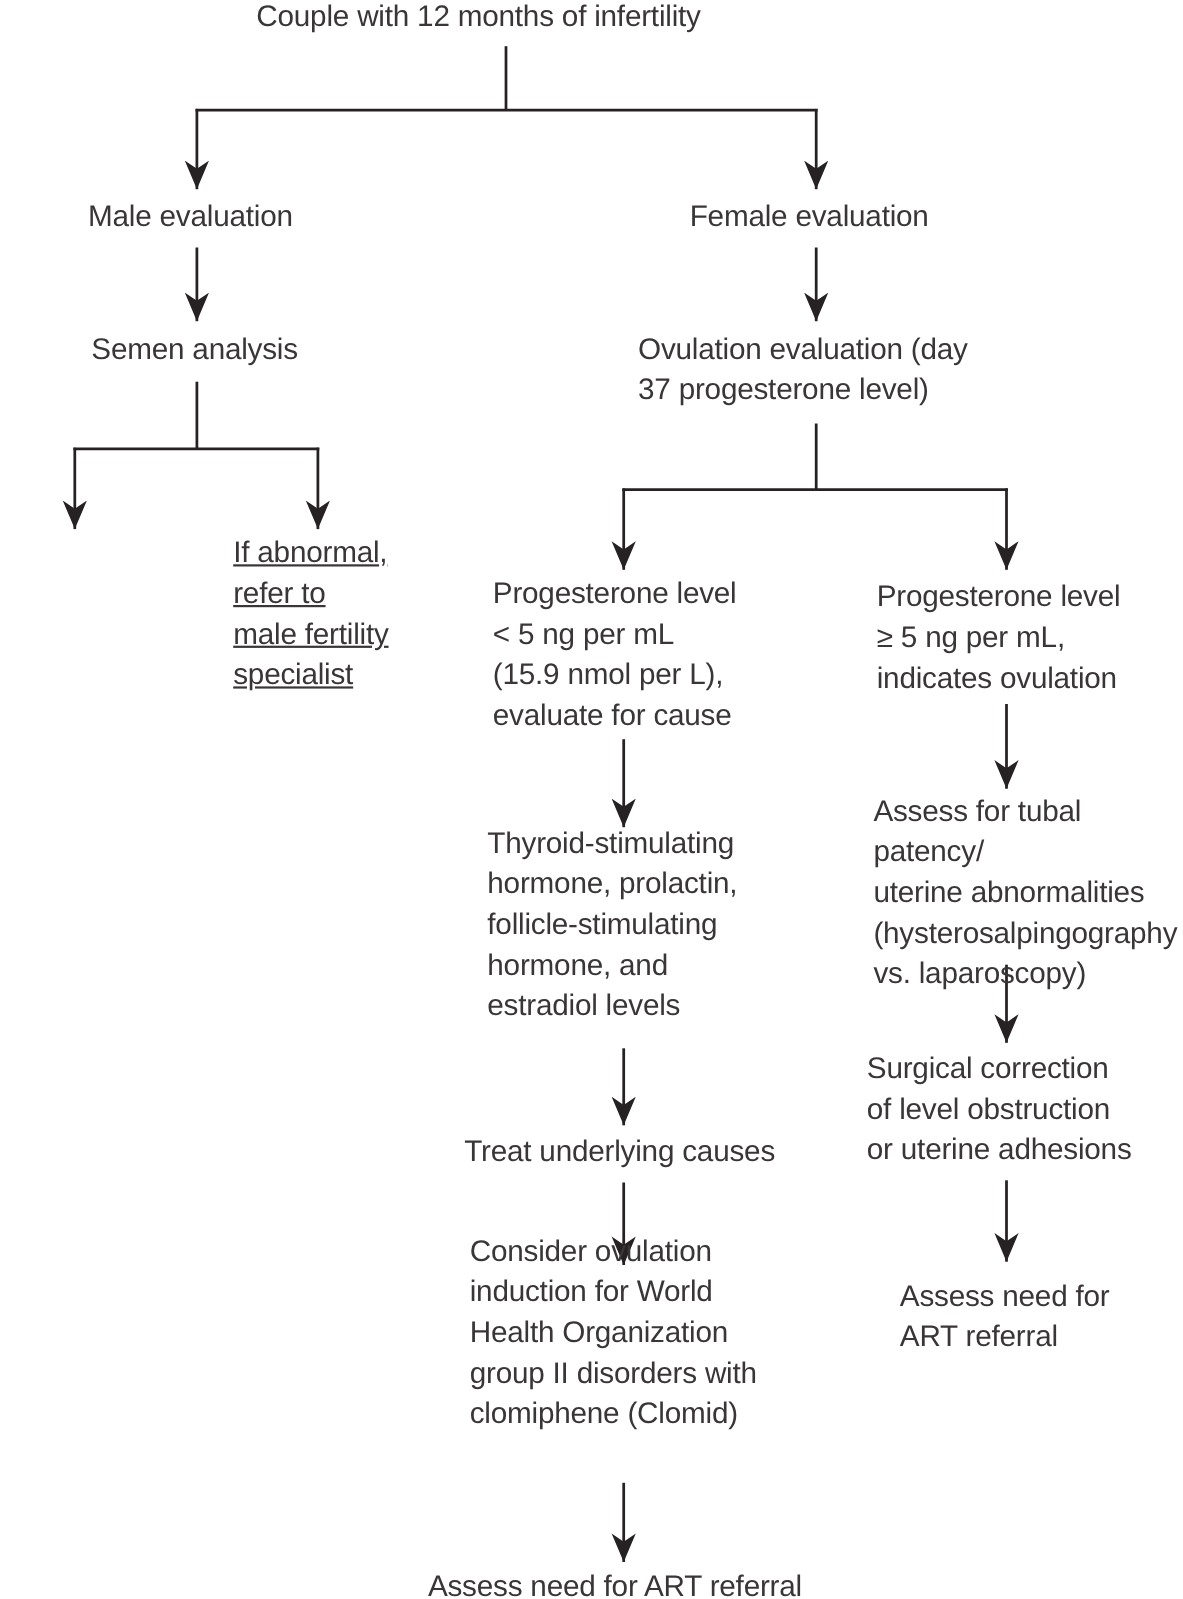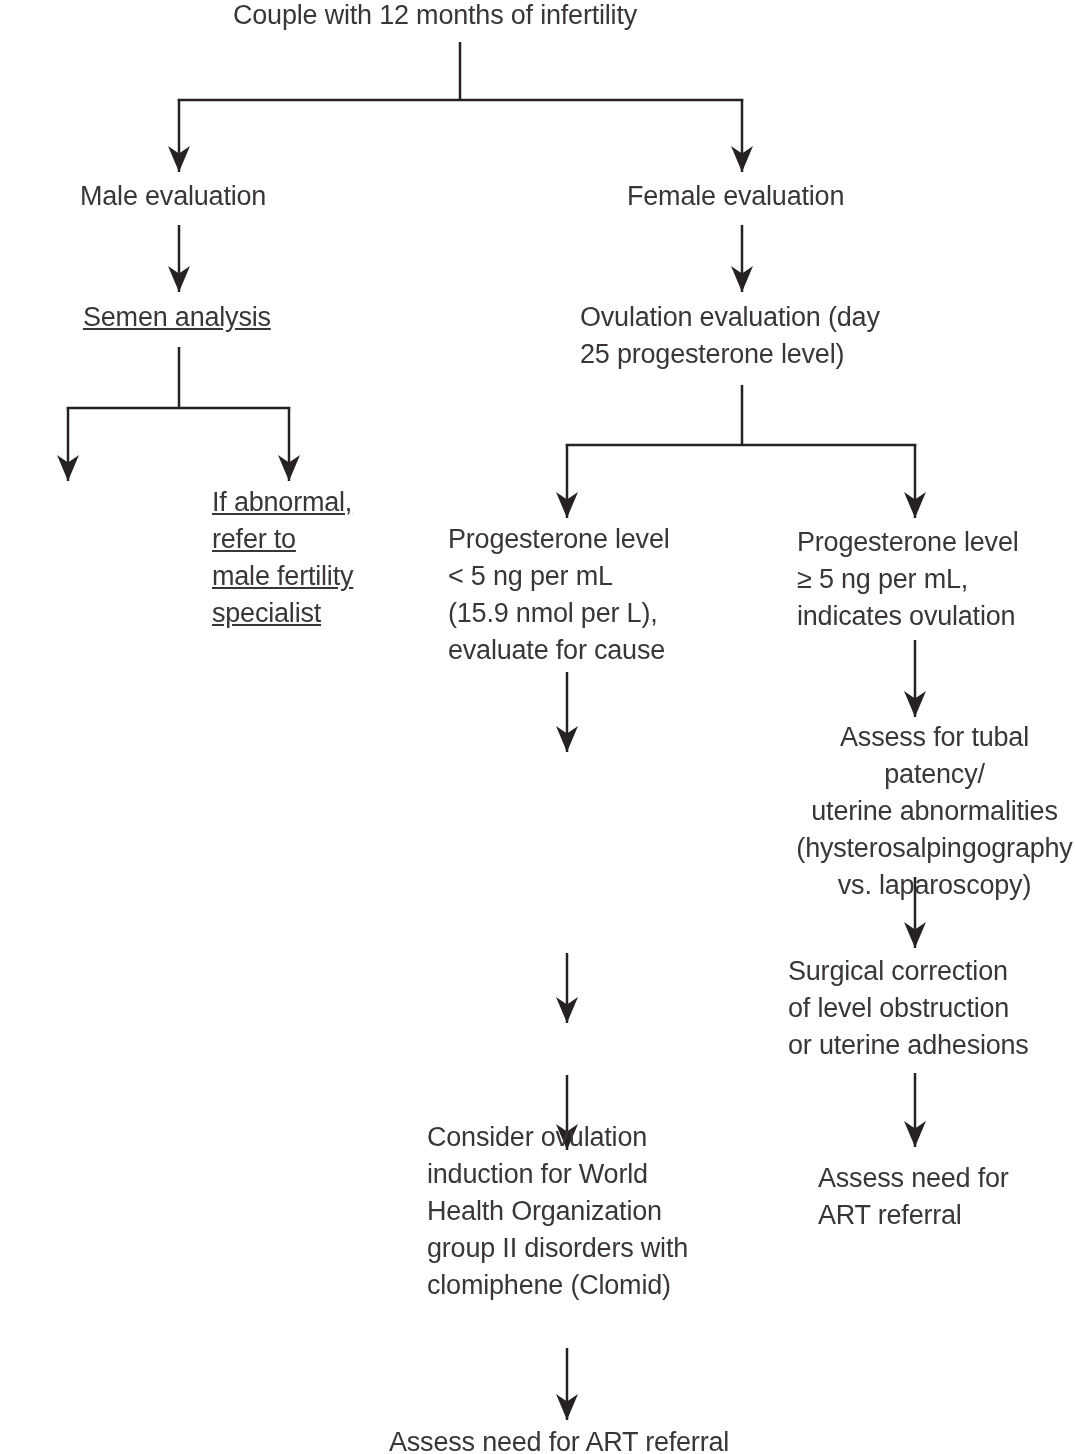--- a/index.html
+++ b/index.html
@@ -69,38 +69,44 @@
     <line x1="567" y1="953" x2="567" y2="1023" marker-end="url(#arrowhead)"></line>
     <line x1="567" y1="1075" x2="567" y2="1150" marker-end="url(#arrowhead)"></line>
     <line x1="915" y1="877" x2="915" y2="948" marker-end="url(#arrowhead)"></line>
     <line x1="915" y1="1073" x2="915" y2="1147" marker-end="url(#arrowhead)"></line>
     <line x1="567" y1="1348" x2="567" y2="1420" marker-end="url(#arrowhead)"></line>
   </svg>
 
   <div class="node" style="left:233px; top:-3px;">Couple with 12 months of infertility</div>
   <div class="node" style="left:80px;  top:178px;">Male evaluation</div>
   <div class="node" style="left:627px; top:178px;">Female evaluation</div>
-  <div class="node" style="left:83px;  top:299px;text-decoration:underline;">Semen analysis</div>
+  <div class="node" style="left:83px;  top:299px;">Semen analysis</div>
   <div class="node" style="left:580px; top:299px;">Ovulation evaluation (day
-25 progesterone level)</div>
+37 progesterone level)</div>
   <div class="node" style="left:212px; top:484px;text-decoration:underline;">If abnormal,
 refer to
 male fertility
 specialist</div>
   <div class="node" style="left:448px; top:521px;">Progesterone level
 &lt; 5 ng per mL
 (15.9 nmol per L),
 evaluate for cause</div>
   <div class="node" style="left:797px; top:524px;">Progesterone level
 ≥ 5 ng per mL,
 indicates ovulation</div>
-  <div class="node" style="left:794px; top:719px;text-align:center;">Assess for tubal patency/
+  <div class="node" style="left:443px; top:748px;">Thyroid-stimulating
+hormone, prolactin,
+follicle-stimulating
+hormone, and
+estradiol levels</div>
+  <div class="node" style="left:794px; top:719px;">Assess for tubal patency/
 uterine abnormalities
 (hysterosalpingography
 vs. laparoscopy)</div>
+  <div class="node" style="left:422px; top:1028px;">Treat underlying causes</div>
   <div class="node" style="left:788px; top:953px;">Surgical correction
 of level obstruction
 or uterine adhesions</div>
   <div class="node" style="left:427px; top:1119px;">Consider ovulation
 induction for World
 Health Organization
 group II disorders with
 clomiphene (Clomid)</div>
   <div class="node" style="left:818px; top:1160px;">Assess need for
 ART referral</div>

